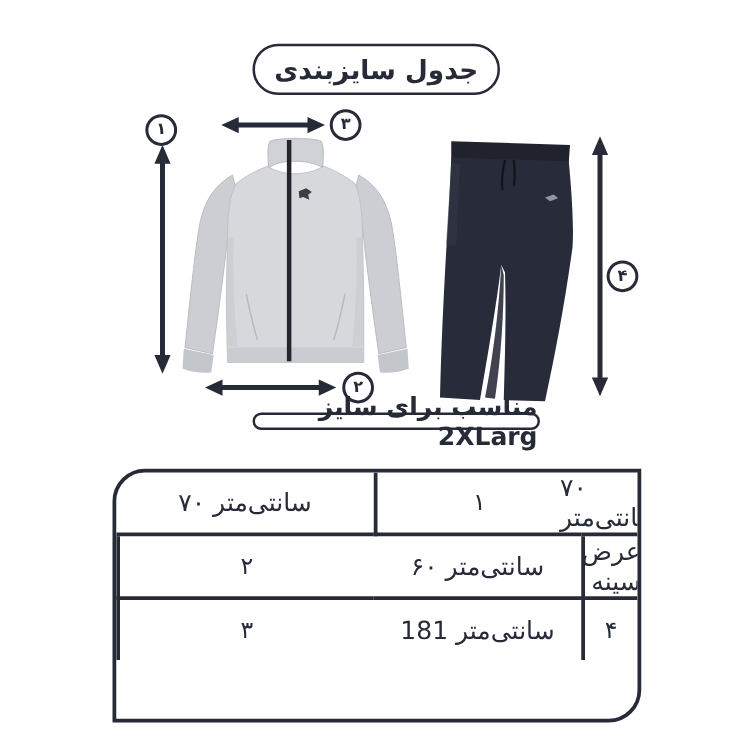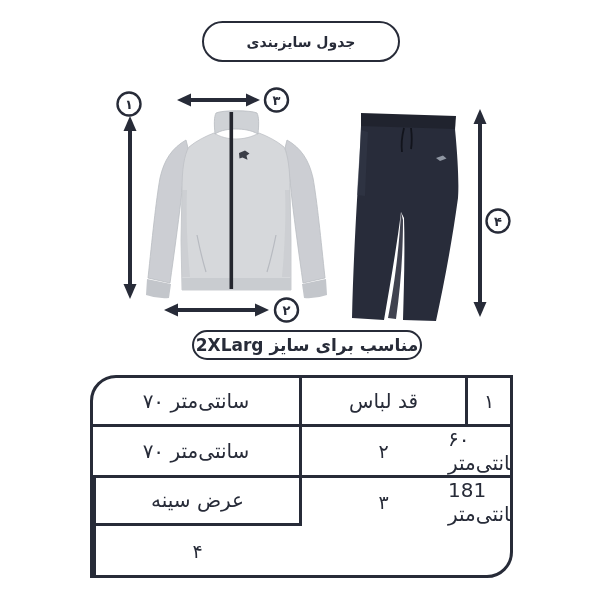--- a/index.html
+++ b/index.html
@@ -11,22 +11,22 @@
     --pants-dk:#1e2130;
   }
   *{box-sizing:border-box;margin:0;padding:0}
   html,body{background:#ffffff}
   body{font-family:"DejaVu Sans",sans-serif;color:var(--ink);}
   .stage{position:relative;width:600px;height:600px;background:#fff;overflow:hidden}
 
   
   .pill{position:absolute;display:flex;align-items:center;justify-content:center;
         border:2.5px solid var(--ink);background:#fff;font-weight:700;color:var(--ink)}
-  .title-pill{left:202px;top:21px;width:198px;height:41px;border-radius:24px;font-size:14px}
-  .note-pill{left:192px;top:330px;width:230px;height:30px;border-radius:16px;font-size:17px}
+  .title-pill{left:202px;top:35px;width:198px;height:41px;border-radius:24px;font-size:21px}
+  .note-pill{left:202px;top:330px;width:230px;height:14px;border-radius:16px;font-size:20px}
 
   
   .diagram{position:absolute;left:0;top:75px;width:600px;height:260px}
   .marker-digit{font-size:13px;font-weight:700;fill:var(--ink)}
 
   
   .size-table{position:absolute;left:90px;top:375px;width:423px;height:203px;
               border:3px solid var(--ink);border-radius:26px 0 26px 0;overflow:hidden;
               display:grid;grid-template-columns:1fr 166px 45px;grid-template-rows:repeat(4,1fr);
               background:#fff}
@@ -137,21 +137,20 @@
     </g>
   </svg>
 
   <div class="pill note-pill">
     <span dir="rtl">مناسب برای سایز 2XLarg</span>
   </div>
 
   <div class="size-table" dir="ltr">
 
     <div class="cell value" dir="ltr">۷۰ سانتی‌متر</div>
-    <div class="cell label" dir="rtl">قد لباس</div>
     <div class="cell num">۱</div>
 
     <div class="cell value" dir="ltr">۷۰ سانتی‌متر</div>
     <div class="cell num">۲</div>
 
     <div class="cell value" dir="ltr">۶۰ سانتی‌متر</div>
     <div class="cell label" dir="rtl">عرض سینه</div>
     <div class="cell num">۳</div>
 
     <div class="cell value" dir="ltr">181 سانتی‌متر</div>

